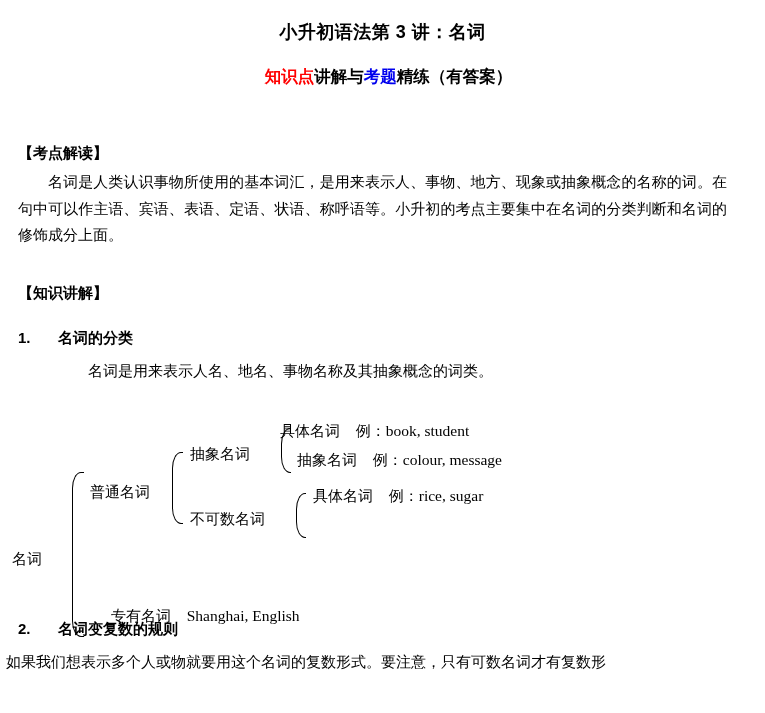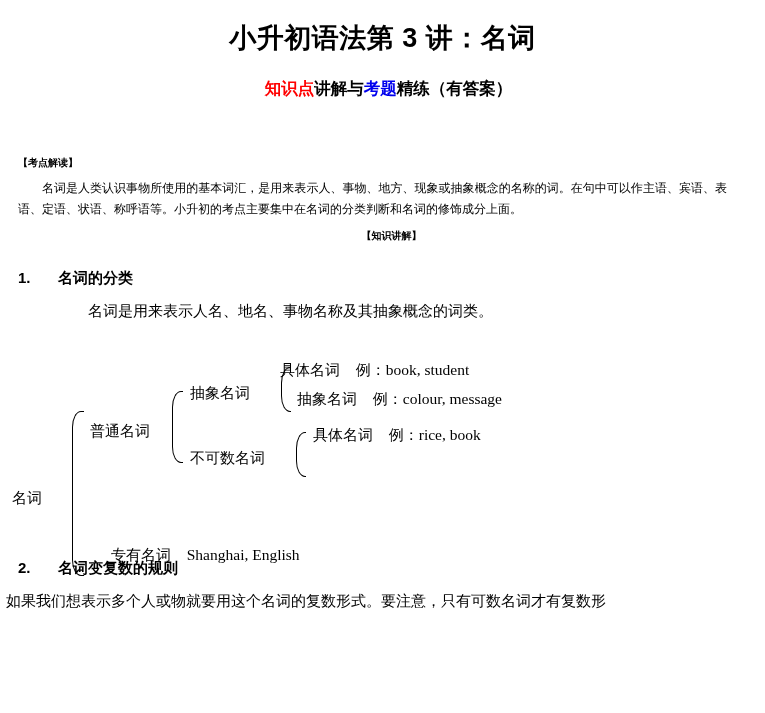--- a/index.html
+++ b/index.html
@@ -18,49 +18,49 @@
     position: relative;
     width: 765px;
     height: 713px;
     padding: 0;
     box-sizing: border-box;
   }
   .doc-title {
     text-align: center;
     font-family: "Liberation Sans", sans-serif;
     font-weight: bold;
-    font-size: 27px;
+    font-size: 18px;
     letter-spacing: 0.5px;
     margin: 14px 0 0 0;
     padding-top: 6px;
   }
   .doc-subtitle {
     text-align: center;
     font-family: "Liberation Sans", sans-serif;
     font-weight: bold;
     font-size: 16.5px;
     margin: 22px 0 0 12px;
   }
   .doc-subtitle .red { color: #ff0000; }
   .doc-subtitle .blue { color: #0000ee; }
   .doc-subtitle .black { color: #000000; }
 
   .section-head {
     font-family: "Liberation Sans", sans-serif;
     font-weight: bold;
-    font-size: 10px;
+    font-size: 15px;
     margin: 0;
     padding: 0 0 0 18px;
   }
   #kaodian-head { margin-top: 56px; }
-  #zhishi-head { margin-top: 8px; text-align: center; }
+  #zhishi-head { margin-top: 33px; }
 
   .para {
-    font-family: Liberation Serif, serif;
-    font-size: 12px;
+    font-family: Liberation Mono, monospace;
+    font-size: 15px;
     line-height: 1.78;
     margin: 8px 8px 0 0;
     padding: 0 30px 0 18px;
     text-align: justify;
     text-indent: 2em;
   }
 
   .numbered {
     display: flex;
     align-items: baseline;
@@ -164,21 +164,21 @@
       <span class="cjk" style="padding-left:12px;">例：</span><span class="latin">book, student</span>
     </div>
 
     <div class="tnode" style="left:297px; top:61px;">
       <span class="cjk">抽象名词</span>
       <span class="cjk" style="padding-left:12px;">例：</span><span class="latin">colour, message</span>
     </div>
 
     <div class="tnode" style="left:313px; top:97px;">
       <span class="cjk">具体名词</span>
-      <span class="cjk" style="padding-left:12px;">例：</span><span class="latin">rice, book</span>
+      <span class="cjk" style="padding-left:12px;">例：</span><span class="latin">rice, sugar</span>
     </div>
 
 
     <div class="tnode" style="left:82px; top:217px;margin-left:29px;">
       <span class="cjk">专有名词</span>
       <span class="latin" style="padding-left:12px;">Shanghai, English</span>
     </div>
   </div>
 
   <div class="numbered" id="item2">

